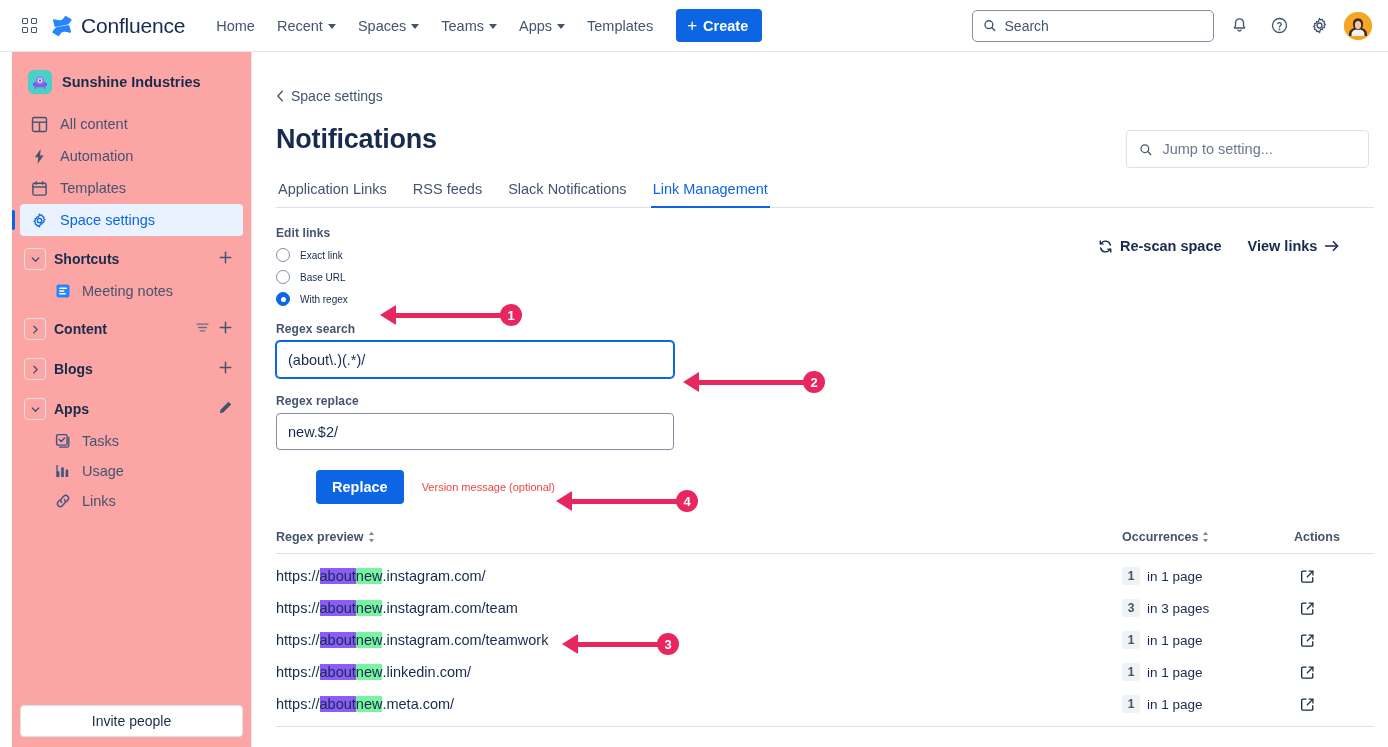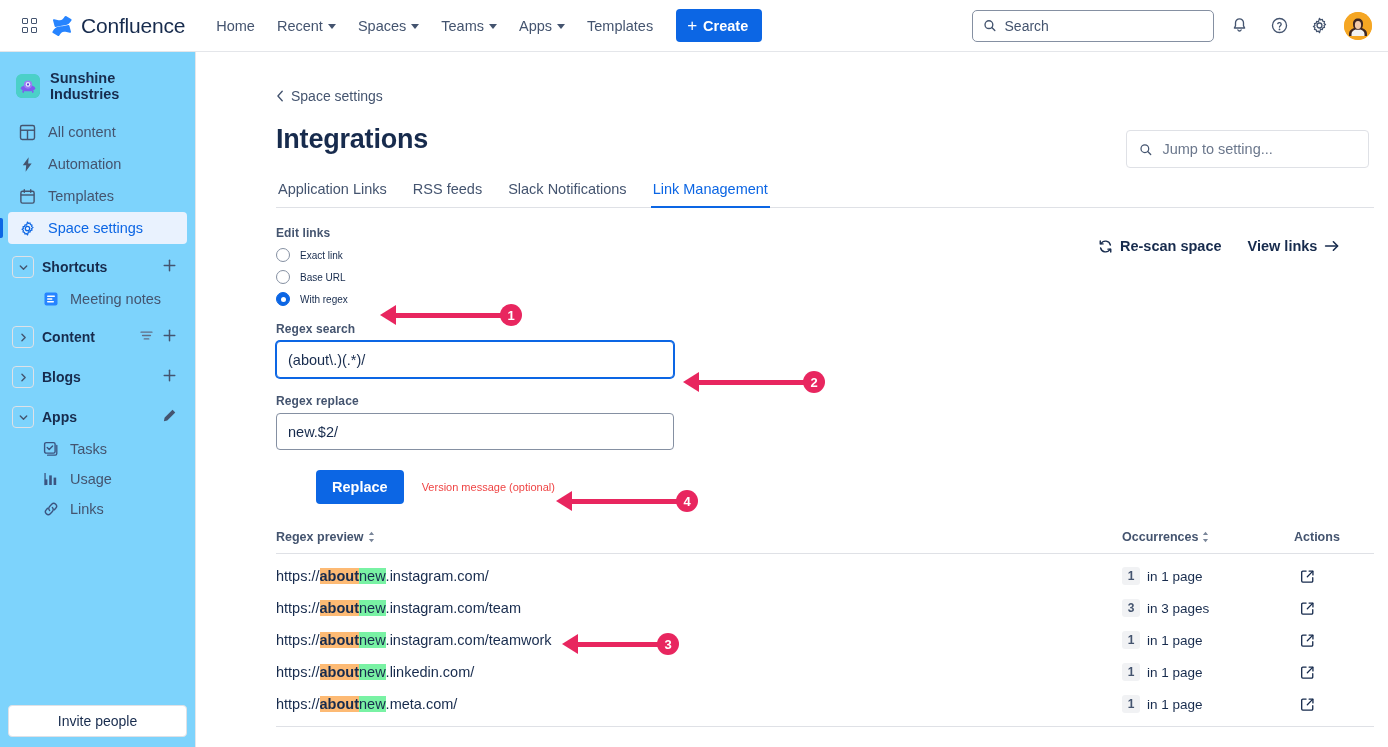--- a/index.html
+++ b/index.html
@@ -59,22 +59,22 @@
     width: 30px; height: 30px; display: flex; align-items: center; justify-content: center;
     border-radius: 50%; cursor: pointer; color: #44546F;
   }
   .avatar {
     width: 28px; height: 28px; border-radius: 50%; overflow: hidden;
     background: #F5A623; position: relative; cursor: pointer; flex: 0 0 28px;
   }
 
   
   .sidebar {
-    position: absolute; top: 52px; left: 0; width: 196px; bottom: 0;
-    background: #7dd3fc; border-right: 1px solid #e4e6ea;
+    position: absolute; top: 52px; left: 12px; width: 240px; bottom: 0;
+    background: #fca5a5; border-right: 1px solid #e4e6ea;
     display: flex; flex-direction: column; padding: 12px 8px 10px 8px;
   }
   .space-header { display: flex; align-items: center; gap: 10px; padding: 6px 8px 6px 8px; margin-bottom: 8px; cursor: pointer; border-radius: 4px; }
   .space-avatar {
     width: 24px; height: 24px; border-radius: 6px;
     background: linear-gradient(150deg,#57D1C9 0%,#3BBFB8 100%);
     position: relative; flex: 0 0 24px; overflow: hidden;
   }
   .space-name { font-size: 14.5px; font-weight: 700; color: #172B4D; }
   .nav-item {
@@ -180,21 +180,21 @@
   .trow { display: flex; align-items: center; height: 32px; }
   .trow + .trow { margin-top: 0; }
   .td-preview { flex: 1 1 auto; font-size: 14.5px; color: #172B4D; white-space: nowrap; display: flex; align-items: center; text-align: center; }
   .td-occ { flex: 0 0 172px; display: flex; align-items: center; gap: 7px; font-size: 13.5px; color: #172B4D; }
   .td-actions { flex: 0 0 80px; display: flex; align-items: center; }
   .count-chip {
     display: inline-flex; align-items: center; justify-content: center;
     min-width: 18px; height: 18px; padding: 0 5px; background: #F1F2F4;
     border-radius: 3px; font-size: 12px; font-weight: 700; color: #44546F;
   }
-  .del { background: #fdba74; color: #172B4D; font-weight: bold; }
+  .del { background: #8b5cf6; color: #172B4D; }
   .ins { background: #79F2A4; color: #172B4D; }
   .act-btn {
     width: 26px; height: 26px; border-radius: 4px; display: flex; align-items: center; justify-content: center;
     cursor: pointer; color: #172B4D;
   }
   .table-bottom { border-bottom: 1.5px solid #dfe1e6; width: 1098px; margin-top: 6px; }
 
   
   .anno { position: absolute; pointer-events: none; z-index: 50; }
   .anno-line { position: absolute; height: 5px; background: #E8265F; }
@@ -474,21 +474,21 @@
   </div>
 
   <div class="main">
     <div class="breadcrumb">
       <svg width="9" height="12" viewBox="0 0 10 14">
         <path d="M7 1.5L2 7l5 5.5" fill="none" stroke="#44546F" stroke-width="1.6" stroke-linecap="round" stroke-linejoin="round"></path>
       </svg>
       <span>Space settings</span>
     </div>
 
-    <div class="page-title">Integrations</div>
+    <div class="page-title">Notifications</div>
 
     <div class="tabs">
       <div class="tab">Application Links</div>
       <div class="tab">RSS feeds</div>
       <div class="tab">Slack Notifications</div>
       <div class="tab active">Link Management</div>
     </div>
 
     <div class="edit-links">
       <div class="field-label">Edit links</div>

